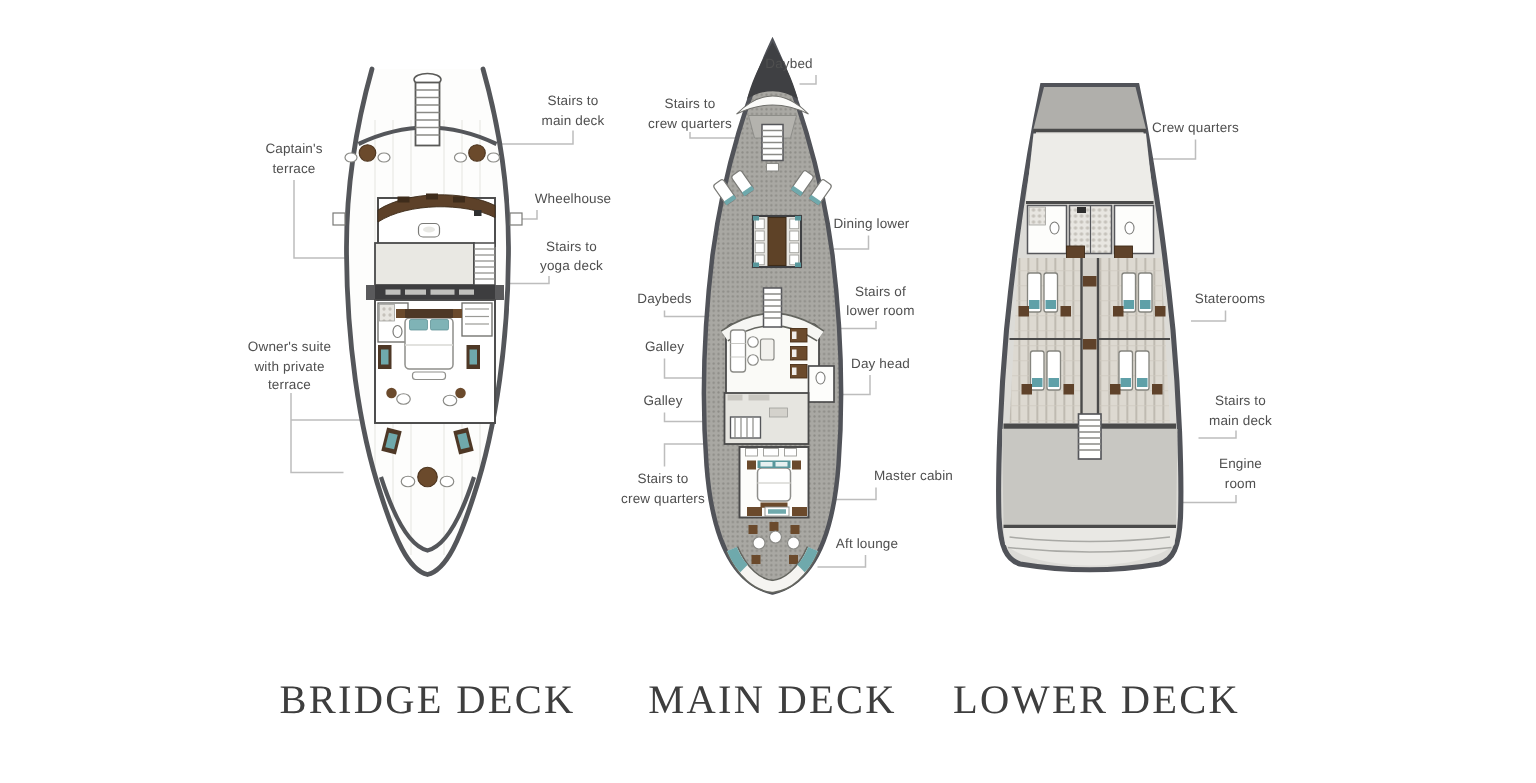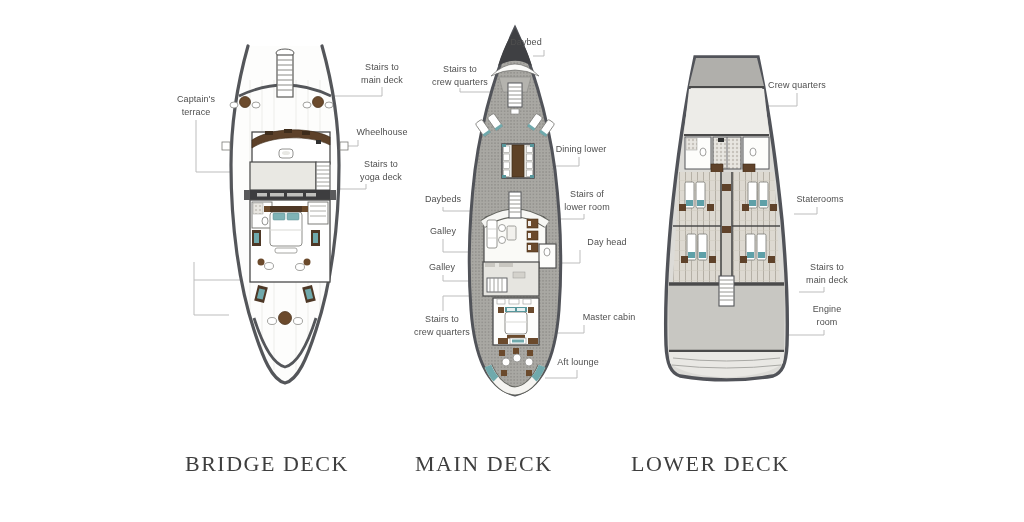--- a/index.html
+++ b/index.html
@@ -2,22 +2,22 @@
 <html><head>
 <meta charset="utf-8">
 <style>
   html,body{margin:0;padding:0;background:#ffffff;}
   .canvas{position:relative;width:1024px;height:522px;background:#ffffff;overflow:hidden;
           font-family:"Liberation Sans",sans-serif;}
   .overlay{position:absolute;left:0;top:0;pointer-events:none;}
   .plan{position:absolute;}
   .lbl{position:absolute;font-size:9px;line-height:1.4;color:#4f4f4f;text-align:center;
        white-space:pre-line;letter-spacing:.1px;}
-  .deck-title{position:absolute;top:451px;width:200px;text-align:left;
-       font-family:"Liberation Serif",serif;font-size:22px;color:#3e3e3e;letter-spacing:1.5px;}
+  .deck-title{position:absolute;top:451px;width:200px;text-align:center;
+       font-family:"Liberation Serif",serif;font-size:27px;color:#3e3e3e;letter-spacing:1.5px;}
 </style>
 </head>
 <body>
 
 <div class="canvas">
 
   <svg class="overlay" width="1024" height="522">
     <g fill="none" stroke="#bdbdbd" stroke-width="1">
       <polyline points="382,87 382,96 297,96"></polyline>
       <polyline points="196,120 196,172 280,172"></polyline>
@@ -408,30 +408,33 @@
     </g>
   </svg>
 
   <div class="lbl" style="left:347px;top:61px;width:70px">Stairs to
 main deck</div>
   <div class="lbl" style="left:161px;top:93px;width:70px">Captain's
 terrace</div>
   <div class="lbl" style="left:342px;top:126px;width:80px">Wheelhouse</div>
   <div class="lbl" style="left:346px;top:158px;width:70px">Stairs to
 yoga deck</div>
+  <div class="lbl" style="left:153px;top:225px;width:80px">Owner's suite
+with private
+terrace</div>
 
   <div class="lbl" style="left:496px;top:36px;width:60px">Daybed</div>
   <div class="lbl" style="left:425px;top:63px;width:70px">Stairs to
 crew quarters</div>
   <div class="lbl" style="left:546px;top:143px;width:70px">Dining lower</div>
   <div class="lbl" style="left:408px;top:193px;width:70px">Daybeds</div>
   <div class="lbl" style="left:552px;top:188px;width:70px">Stairs of
 lower room</div>
   <div class="lbl" style="left:408px;top:225px;width:70px">Galley</div>
-  <div class="lbl" style="left:572px;top:236px;width:70px">Day head</div>
+  <div class="lbl" style="left:552px;top:236px;width:70px">Day head</div>
   <div class="lbl" style="left:407px;top:261px;width:70px">Galley</div>
   <div class="lbl" style="left:407px;top:313px;width:70px">Stairs to
 crew quarters</div>
   <div class="lbl" style="left:574px;top:311px;width:70px">Master cabin</div>
   <div class="lbl" style="left:543px;top:356px;width:70px">Aft lounge</div>
 
   <div class="lbl" style="left:757px;top:79px;width:80px">Crew quarters</div>
   <div class="lbl" style="left:780px;top:193px;width:80px">Staterooms</div>
   <div class="lbl" style="left:792px;top:261px;width:70px">Stairs to
 main deck</div>

